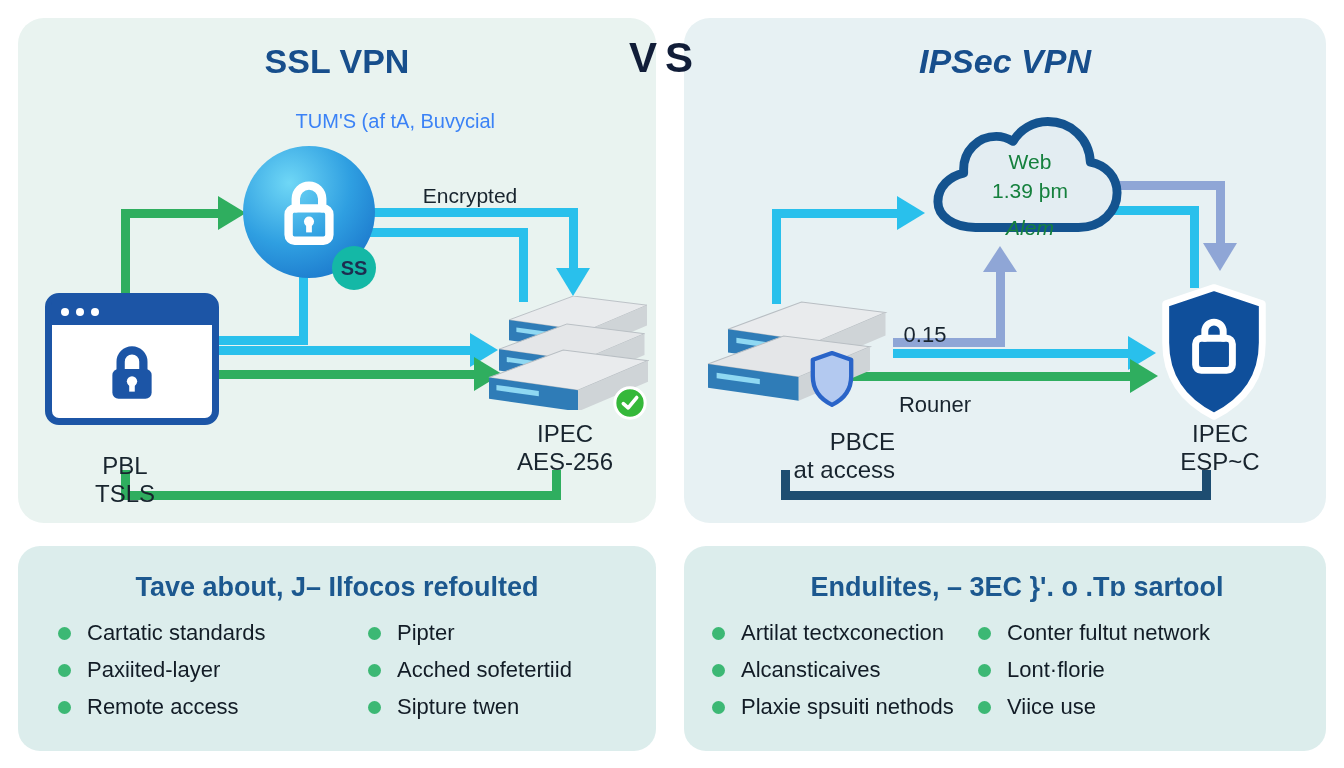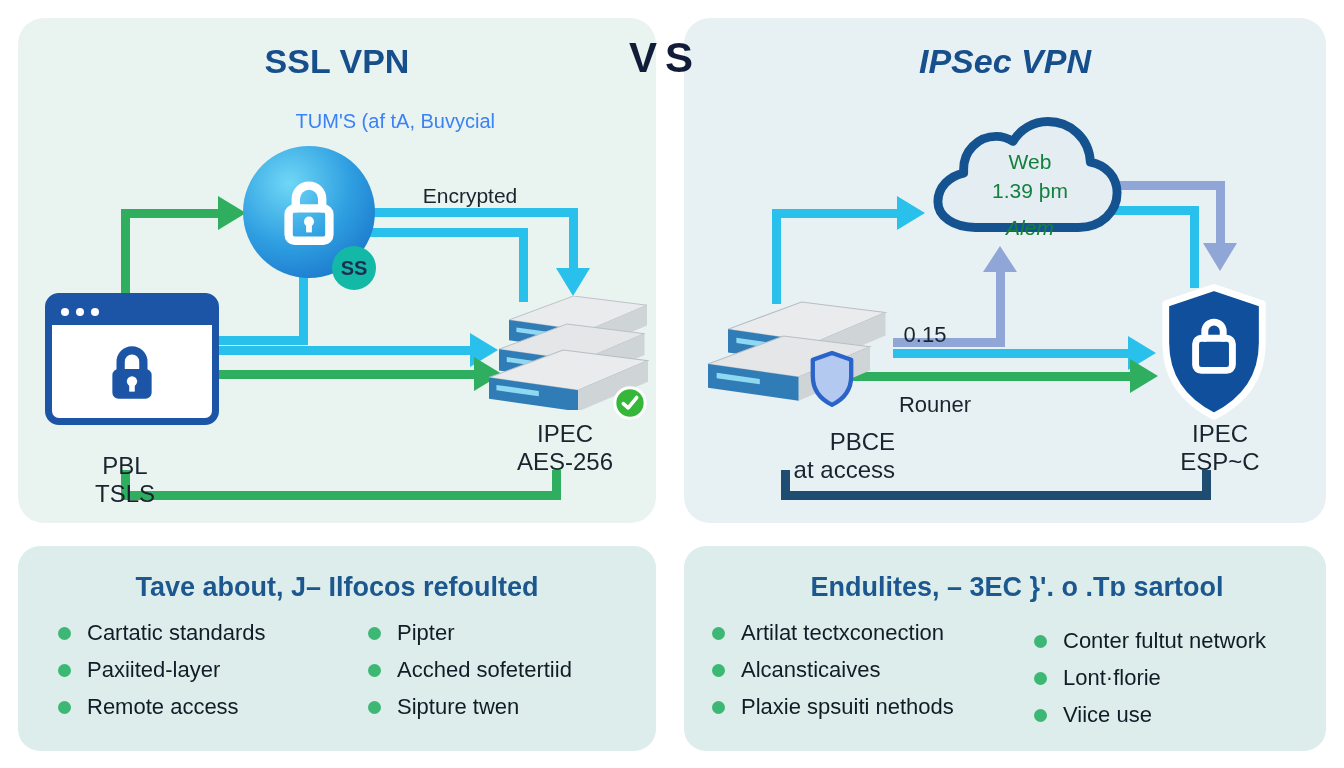--- a/index.html
+++ b/index.html
@@ -256,21 +256,21 @@
       </div>
     <div class="bullet">
         <span class="bdot"></span>
         <span>Alcansticaives</span>
       </div>
     <div class="bullet">
         <span class="bdot"></span>
         <span>Plaxie spsuiti nethods</span>
       </div>
   </div>
-  <div class="col" style="left:1034px;top:620px;width:300px;margin-top:8px;">
+  <div class="col" style="left:978px;top:620px;width:300px;">
     <div class="bullet">
         <span class="bdot"></span>
         <span>Conter fultut network</span>
       </div>
     <div class="bullet">
         <span class="bdot"></span>
         <span>Lont·florie</span>
       </div>
     <div class="bullet">
         <span class="bdot"></span>

